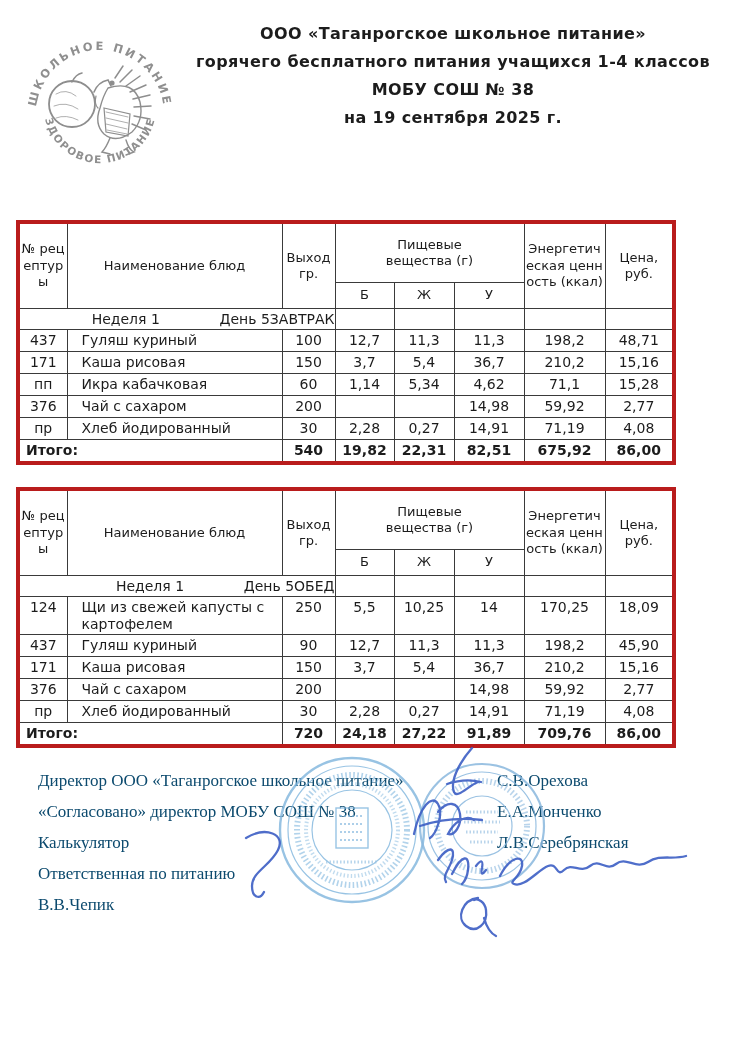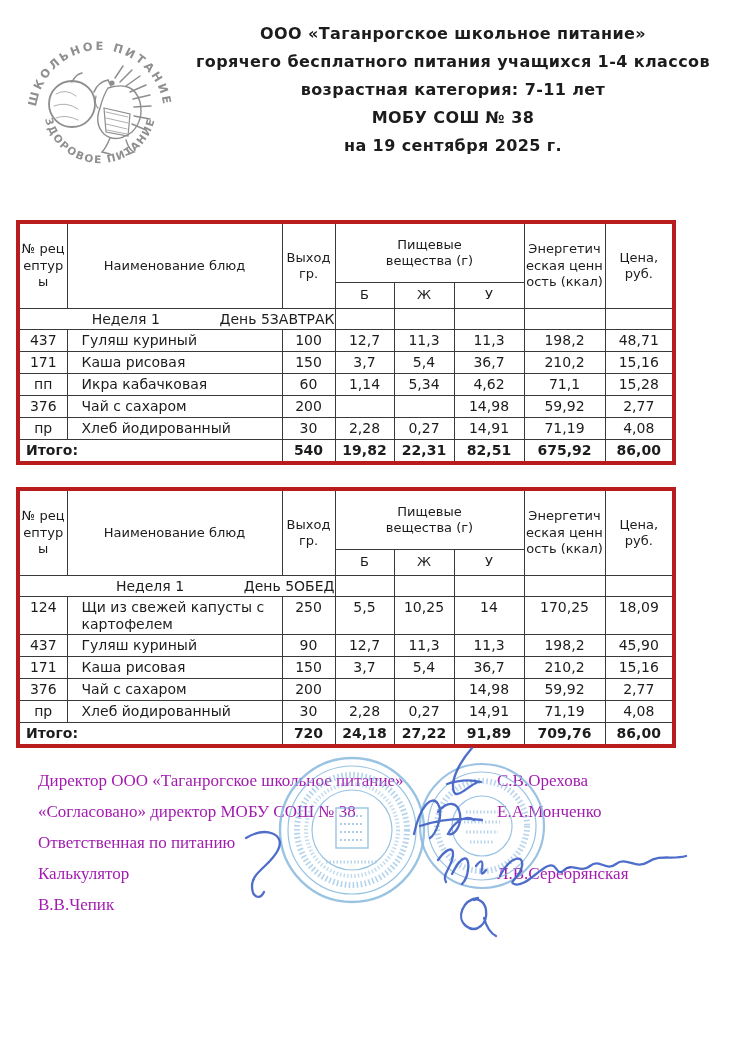--- a/index.html
+++ b/index.html
@@ -32,21 +32,21 @@
   .sec-week{display:inline-block;margin-left:8px;width:87px;}
   .sec-day{display:inline-block;width:110px;}
   .cell-no{font-size:12px;}
   .cell-name{text-align:left !important;padding-left:14px !important;}
   .menu-table tr.total{height:24px;}
   .menu-table tr.total td{font-weight:bold;font-size:14px;}
   .total-label{text-align:left !important;padding-left:6px !important;margin-top:36px;}
 
   
   .sig-block{position:absolute;left:38px;top:771px;width:664px;
-             font-family:"Liberation Serif","DejaVu Serif",serif;font-size:17px;color:#a21caf;}
+             font-family:"Liberation Serif","DejaVu Serif",serif;font-size:17px;color:#0c4a6e;}
   .sig-row{display:flex;margin-bottom:11px;line-height:20px;}
   .sig-label{width:459px;}
   .sig-name{flex:1;}
 
   .ink-overlay{position:absolute;left:0;top:742px;width:740px;height:240px;pointer-events:none;}
 </style>
 </head>
 <body>
 
 <div class="sheet">
@@ -74,21 +74,20 @@
       <path d="M88 82 l 26 6 l -2 22 l -22 -4 z" stroke-width="1.2"></path>
       <path d="M90 86 l 22 5 M90 92 l 22 5 M90 98 l 21 5 M91 104 l 20 4" stroke-width=".9" opacity=".8"></path>
       <path d="M94 112 q -4 10 -8 14 l 8 2 M110 114 q 3 10 8 12 l -8 3" stroke-width="1.4"></path>
       <path d="M80 70 q -2 8 2 12" stroke-width="1.2"></path>
     </g>
   </svg>
 
   <div class="head-text">
     <div class="head-org">ООО «Таганрогское школьное питание»</div>
     <div class="head-line">горячего бесплатного питания учащихся 1-4 классов</div>
-    <div class="head-line">возрастная категория: 7-11 лет</div>
     <div class="head-line">МОБУ СОШ № 38</div>
     <div class="head-line">на 19 сентября 2025 г.</div>
   </div>
 
   <table class="menu-table" id="table1">
       <colgroup>
         <col style="width: 49px;">
         <col style="width: 215px;">
         <col style="width: 53px;">
         <col style="width: 59px;">
@@ -282,26 +281,26 @@
   <div class="sig-block" id="sigBlock">
       <div class="sig-row">
         <div class="sig-label">Директор ООО «Таганрогское школьное питание»</div>
         <div class="sig-name">С.В.Орехова</div>
       </div>
       <div class="sig-row">
         <div class="sig-label">«Согласовано» директор МОБУ СОШ № 38</div>
         <div class="sig-name">Е.А.Монченко</div>
       </div>
       <div class="sig-row">
+        <div class="sig-label">Калькулятор</div>
+        <div class="sig-name">Л.В.Серебрянская</div>
+      </div>
+      <div class="sig-row">
         <div class="sig-label">Ответственная по питанию</div>
         <div class="sig-name"></div>
-      </div>
-      <div class="sig-row">
-        <div class="sig-label">Калькулятор</div>
-        <div class="sig-name">Л.В.Серебрянская</div>
       </div>
       <div class="sig-row">
         <div class="sig-name">В.В.Чепик</div>
       </div>
     </div>
 
   <svg class="ink-overlay" viewBox="0 0 740 240">
 
     <g stroke="#7fb5dd" fill="none" opacity=".8">
       <circle cx="352" cy="88" r="72" stroke-width="2.4"></circle>

